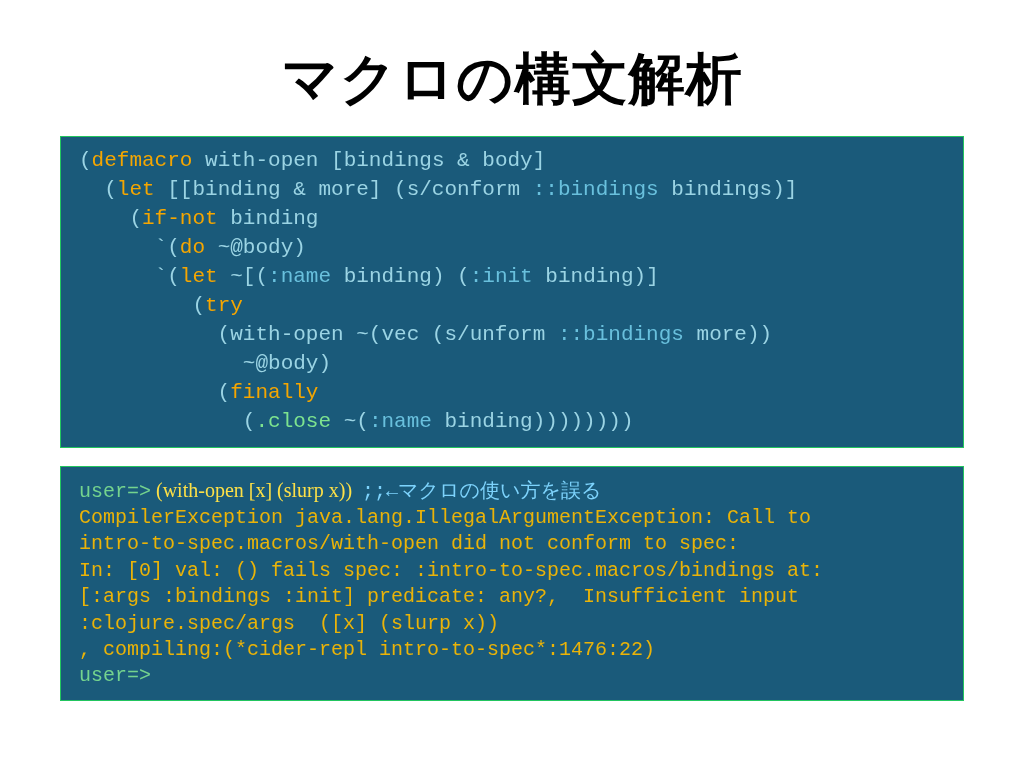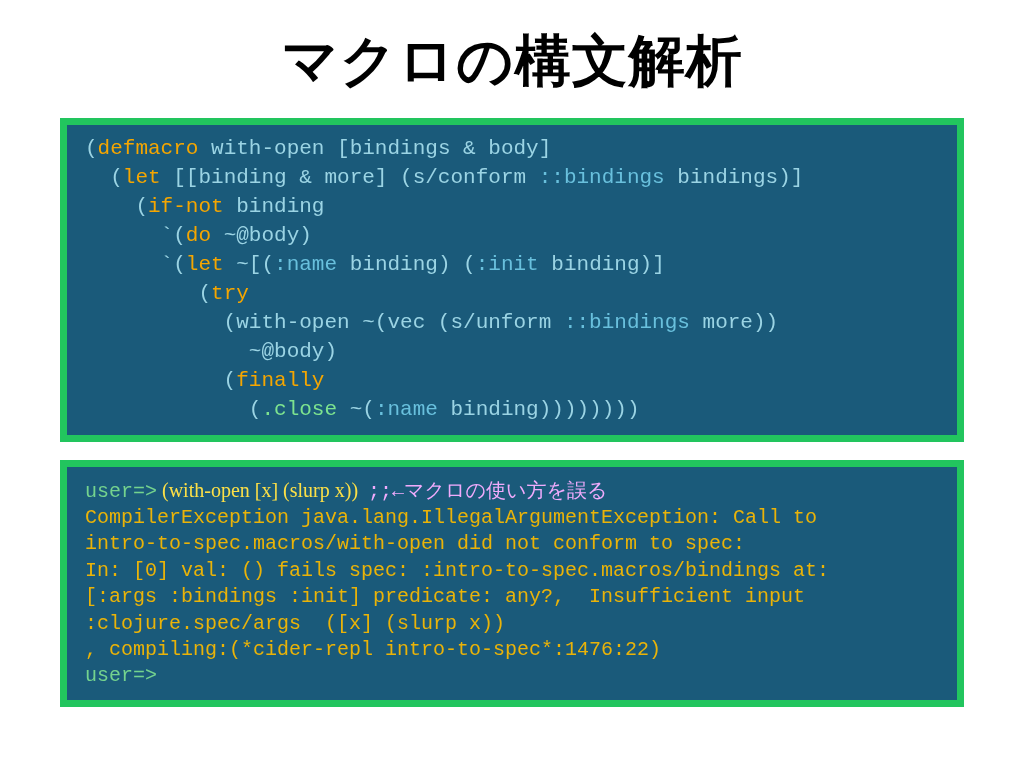--- a/index.html
+++ b/index.html
@@ -6,54 +6,54 @@
   body {
     width: 1024px;
     height: 768px;
     background: #ffffff;
     font-family: "Helvetica Neue", Arial, sans-serif;
     overflow: hidden;
   }
   .slide {
     width: 1024px;
     height: 768px;
-    padding: 24px 60px 20px 60px;
+    padding: 42px 60px 20px 60px;
   }
   .title {
     font-size: 56px;
     font-weight: 900;
     text-align: center;
     color: #000;
     margin-bottom: 18px;
     letter-spacing: 1px;
   }
   .code-block {
     background: #1a5a7a;
-    border: 7px solid #22c55e;
+    border: 1px solid #22c55e;
     padding: 10px 18px;
     font-family: Menlo, Consolas, "Courier New", monospace;
     font-size: 21px;
     line-height: 1.38;
     white-space: pre;
     overflow: hidden;
     margin-bottom: 18px;
   }
   .code-block.repl {
     font-size: 20px;
     line-height: 1.32;
     margin-bottom: 0;
   }
   .lp   { color: #9bd4e4; }
   .kw   { color: #f5a600; }
   .def  { color: #7de38f; }
   .sym  { color: #9bd4e4; }
   .mc   { color: #69c0dd; }
   .prompt { color: #74d38e; margin-top: 45px; }
   .input  { color: #fde047; font-family: Liberation Serif, serif; }
-  .comment{ color: #f0abfc; }
+  .comment{ color: #7dd3fc; }
   .err    { color: #eab308; }
 </style>
 </head>
 <body>
 
 <div class="slide">
 
   <h1 class="title">マクロの構文解析</h1>
 
   <div class="code-block"><span class="lp">(</span><span class="kw">defmacro</span><span class="sym"> with-open [bindings &amp; body]</span>

